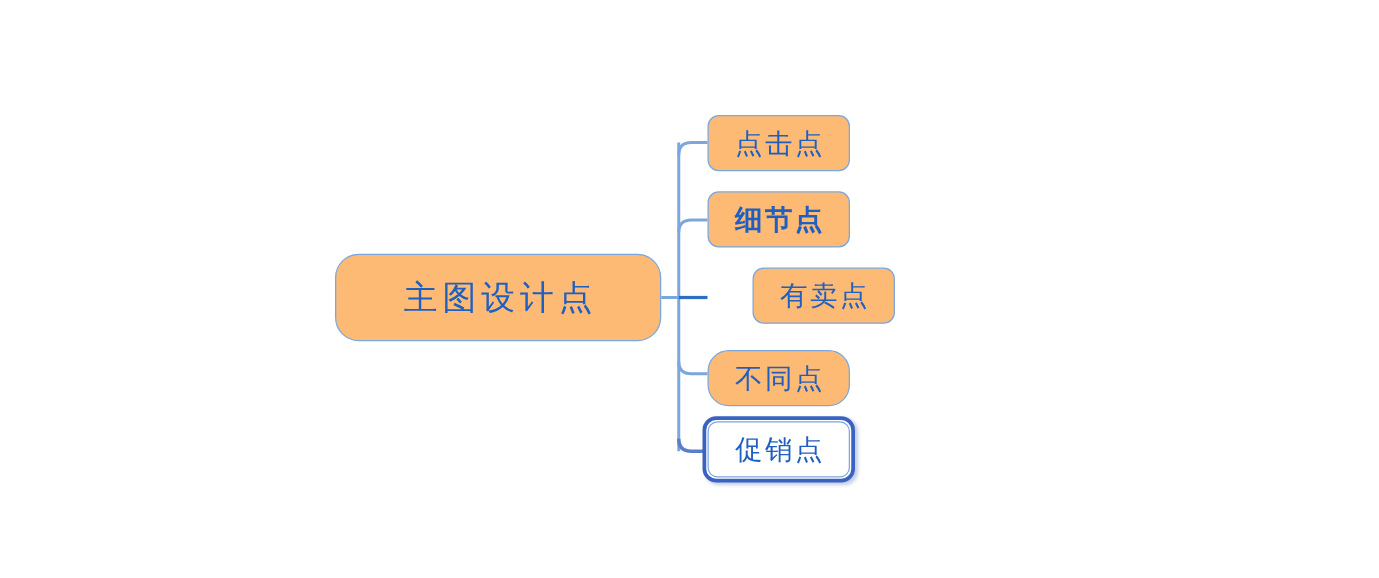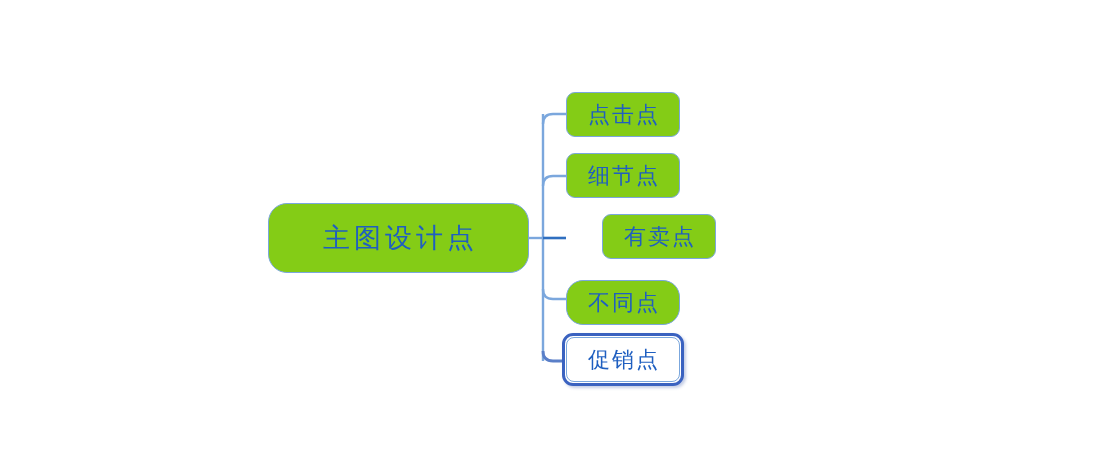--- a/index.html
+++ b/index.html
@@ -27,21 +27,21 @@
     left: 0;
     top: 0;
     width: 1103px;
     height: 462px;
   }
 
   
   .node {
     position: absolute;
     box-sizing: border-box;
-    background: #84cc16;
+    background: #fdba74;
     display: flex;
     align-items: center;
     justify-content: center;
     white-space: nowrap;
   }
 
   .node-root {
     left: 268px;
     top: 203px;
     width: 261px;
@@ -60,21 +60,21 @@
     height: 45px;
     border: 1.5px solid #7ba7dd;
     border-radius: 9px;
     color: #1f5fc0;
     font-size: 22px;
     letter-spacing: 2px;
     text-indent: 2px;
   }
 
   .c0 { top: 92px; }
-  .c1 { top: 153px; }
+  .c1 { top: 153px; font-weight: bold; }
   .c2 { top: 214px; margin-left: 36px; }
   .c3 { top: 280px; border-radius: 17px; }
 
   
   .node-selected-wrap {
     position: absolute;
     left: 562px;
     top: 333px;
     width: 122px;
     height: 53px;

